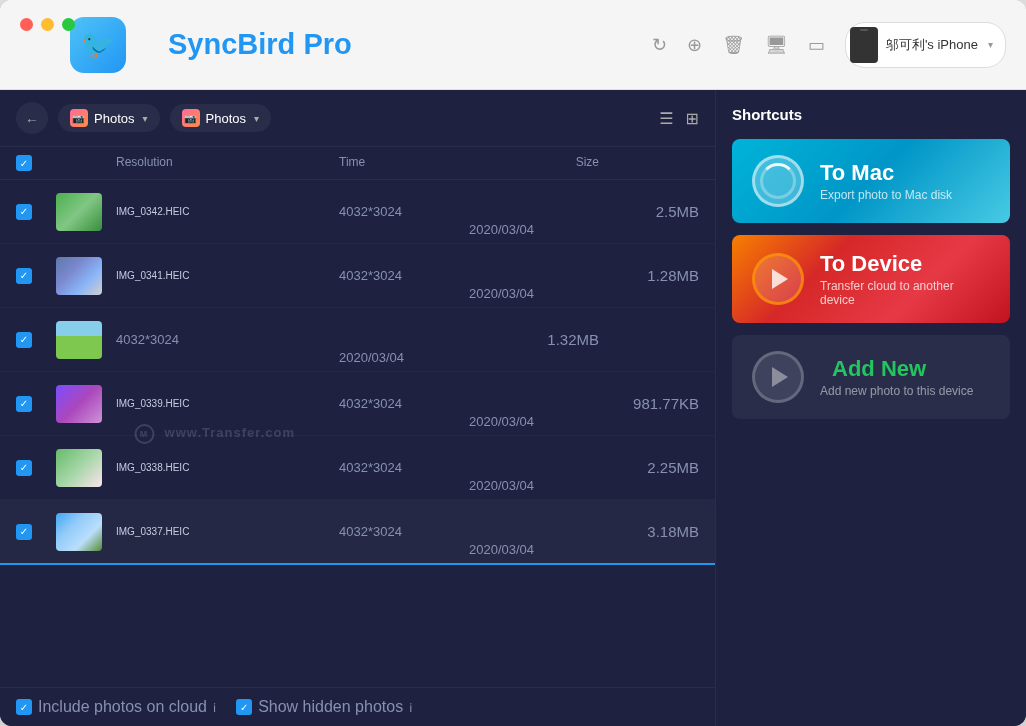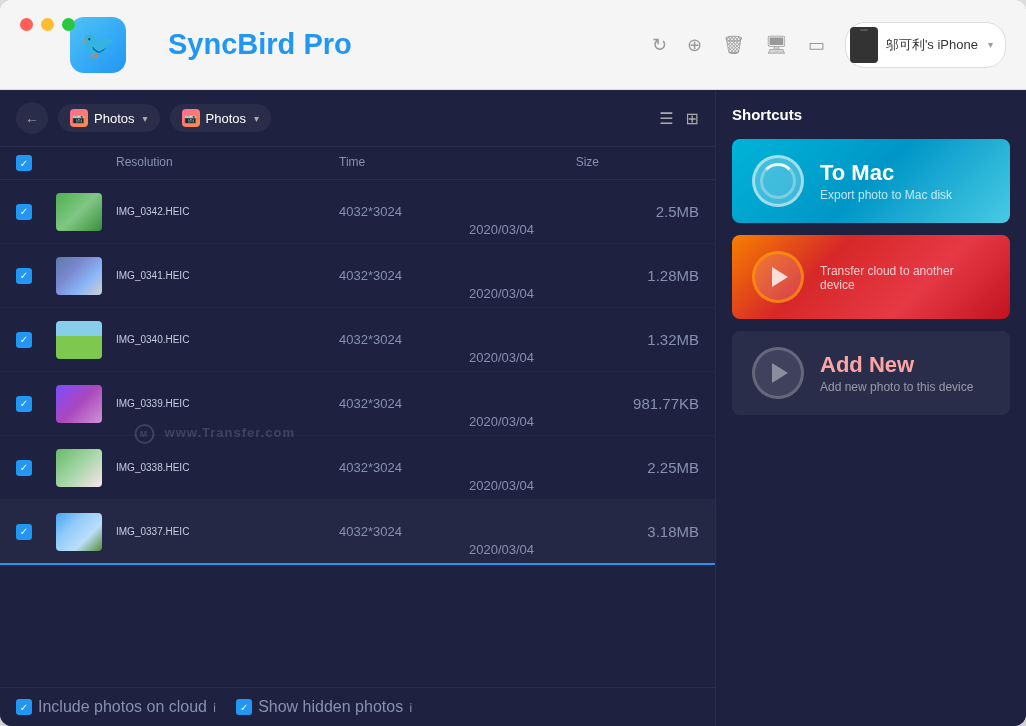--- a/index.html
+++ b/index.html
@@ -306,21 +306,21 @@
       margin-left: 4px;
     }
     .card-spinner {
       width: 36px; height: 36px;
       border: 3px solid rgba(255,255,255,0.3);
       border-top: 3px solid rgba(255,255,255,0.9);
       border-radius: 50%;
     }
     .card-text { flex: 1; }
     .card-title { font-size: 22px; font-weight: 700; color: #fff; }
-    .card-add-new .card-title { color: #fca5a5; }
+    .card-add-new .card-title { color: #22c55e; margin-left: 12px; }
     .card-subtitle { font-size: 12px; color: rgba(255,255,255,0.75); margin-top: 2px; }
     .card-add-new .card-subtitle { color: rgba(255,255,255,0.5); }
     
     .watermark {
       position: absolute;
       top: 50%;
       left: 30%;
       transform: translate(-50%, -50%);
       color: rgba(255,255,255,0.15);
       font-size: 13px;
@@ -436,21 +436,20 @@
           <div class="row-thumb thumb-blue"></div>
           <div class="cell-name">IMG_0341.HEIC</div>
           <div class="cell-res">4032*3024</div>
           <div class="cell-time">2020/03/04</div>
           <div class="cell-size">1.28MB</div>
         </div>
 
         <div class="table-row">
           <div class="row-check">✓</div>
           <div class="row-thumb thumb-field"></div>
-          <div class="cell-name">IMG_0340.HEIC</div>
           <div class="cell-res">4032*3024</div>
           <div class="cell-time">2020/03/04</div>
           <div class="cell-size">1.32MB</div>
         </div>
 
         <div class="table-row">
           <div class="row-check">✓</div>
           <div class="row-thumb thumb-purple"></div>
           <div class="cell-name">IMG_0339.HEIC</div>
           <div class="cell-res">4032*3024</div>
@@ -502,20 +501,21 @@
           <div class="card-title">To Mac</div>
           <div class="card-subtitle">Export photo to Mac disk</div>
         </div>
       </div>
 
       <div class="shortcut-card card-to-device">
         <div class="card-icon-circle">
           <div class="card-play"></div>
         </div>
         <div class="card-text">
+          <div class="card-title">To Device</div>
           <div class="card-subtitle">Transfer cloud to another device</div>
         </div>
       </div>
 
       <div class="shortcut-card card-add-new">
         <div class="card-icon-circle">
           <div class="card-play" style="border-left-color: rgba(255,255,255,0.4);"></div>
         </div>
         <div class="card-text">
           <div class="card-title">Add New</div>

